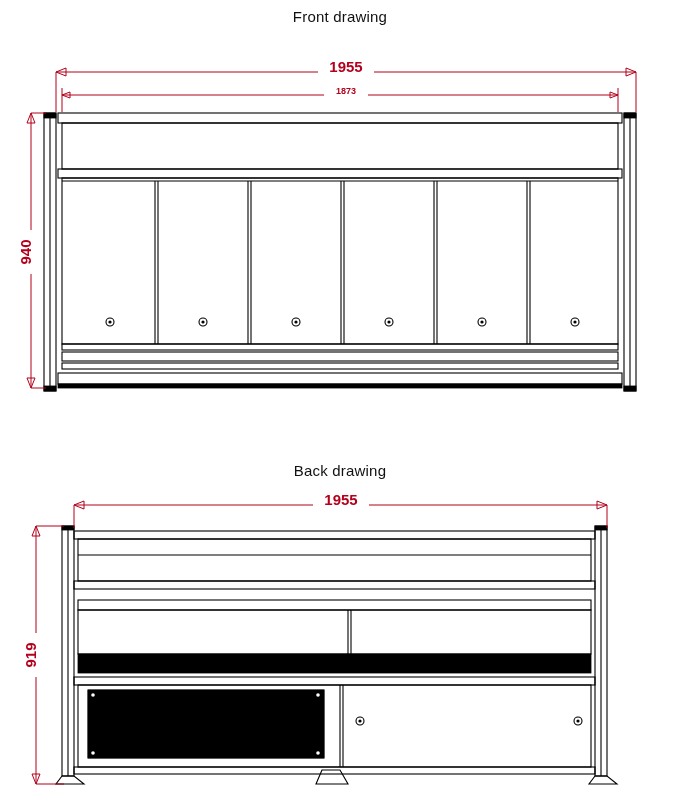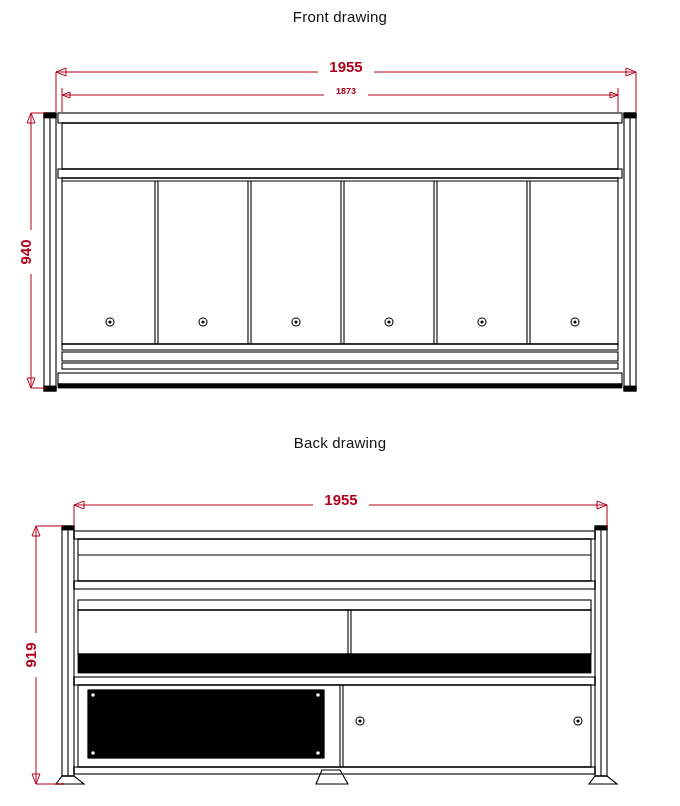--- a/index.html
+++ b/index.html
@@ -22,21 +22,21 @@
   }
   .section-title {
     position: absolute;
     width: 100%;
     text-align: center;
     font-size: 15px;
     color: #111111;
     letter-spacing: 0.2px;
   }
   #front-title { top: 8px; }
-  #back-title  { top: 434px; text-align: center; }
+  #back-title  { top: 462px; text-align: center; }
 
   svg.drawing {
     position: absolute;
     left: 0;
     top: 0;
     width: 680px;
     height: 806px;
   }
   .ln {
     stroke: #000000;

